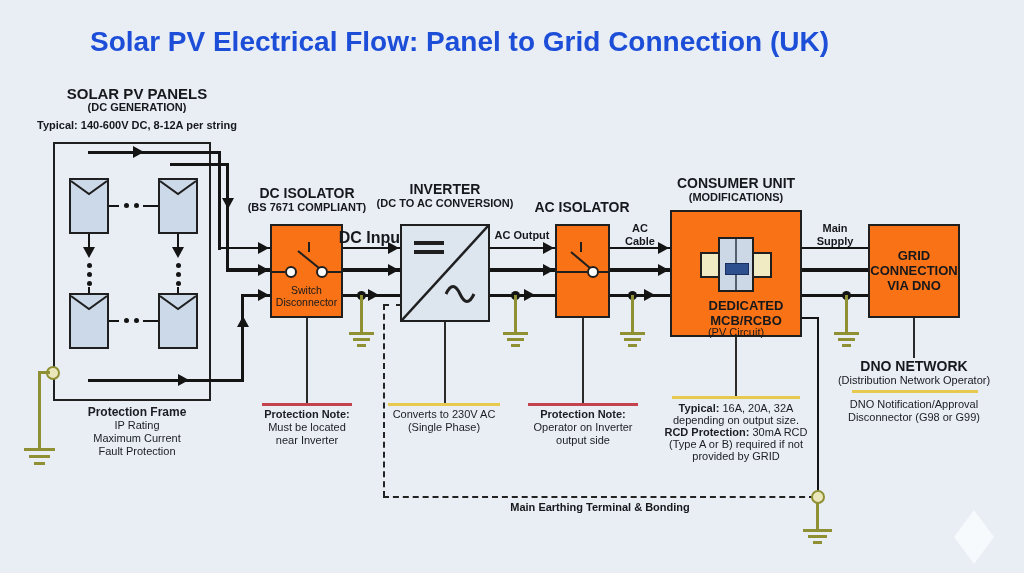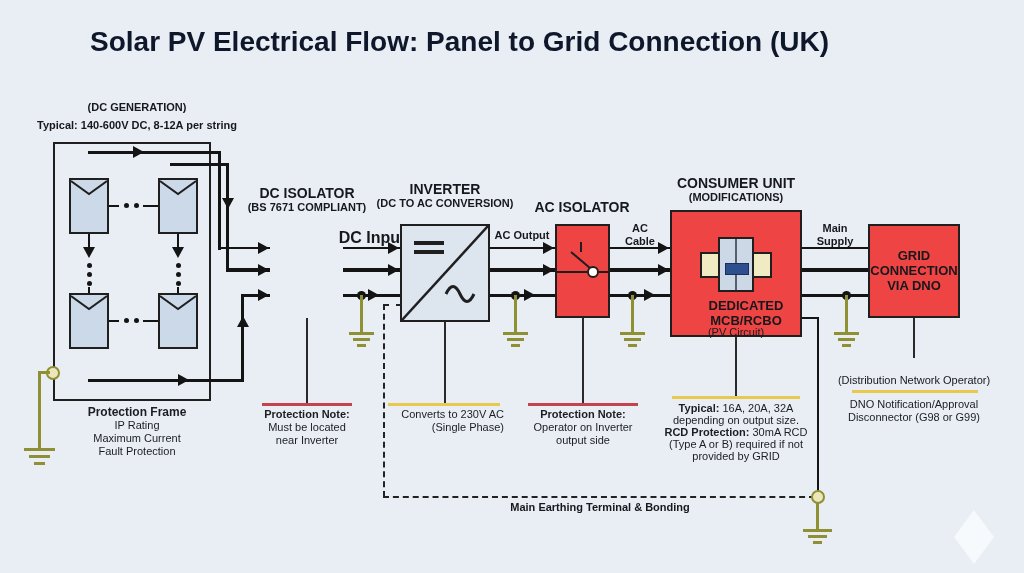--- a/index.html
+++ b/index.html
@@ -9,39 +9,40 @@
   .txt{position:absolute;text-align:center;color:#16181c;}
   .b{font-weight:bold;}
   .wire{position:absolute;background:#141414;}
   .thin{position:absolute;background:#2a2a2a;}
   .olive{position:absolute;background:#8f8f33;}
   .ar{position:absolute;width:0;height:0;border-top:6px solid transparent;border-bottom:6px solid transparent;border-left:11px solid #141414;}
   .ad{position:absolute;width:0;height:0;border-left:6px solid transparent;border-right:6px solid transparent;border-top:11px solid #141414;}
   .au{position:absolute;width:0;height:0;border-left:6px solid transparent;border-right:6px solid transparent;border-bottom:11px solid #141414;}
   .jdot{position:absolute;width:9px;height:9px;border-radius:50%;background:#141414;}
   .pdot{position:absolute;width:5px;height:5px;border-radius:50%;background:#141414;}
-  .box{position:absolute;background:#ef4444;border:2px solid #1f1f1f;box-sizing:border-box;}
+  .box{position:absolute;background:#f97316;border:2px solid #1f1f1f;box-sizing:border-box;}
   .panel{position:absolute;background:#ccd9e8;border:2px solid #1f1f1f;box-sizing:border-box;}
   .ebar{position:absolute;background:#8f8f33;height:3px;}
   .node{position:absolute;width:10px;height:10px;border:2.5px solid #8f8f33;background:#ece7ba;border-radius:50%;box-sizing:content-box;}
   .dash-h{position:absolute;border-top:2px dashed #222;}
   .dash-v{position:absolute;border-left:2px dashed #222;}
   .uline{position:absolute;height:3px;}
   .red{background:#c4424d;}
   .yellow{background:#e8c94f;}
   .note{position:absolute;text-align:center;font-size:11px;line-height:13px;color:#1b1d22;}
   svg{display:block;}
 </style>
 </head>
 <body>
 
 <div id="stage">
 
-  <div class="txt b" style="left:0;width:919px;top:26px;font-size:28px;color:#0f172a;letter-spacing:0;">Solar PV Electrical Flow: Panel to Grid Connection (UK)</div>
-
+  <div class="txt b" style="left:0;width:919px;top:26px;font-size:28px;color:#1d4ed8;letter-spacing:0;">Solar PV Electrical Flow: Panel to Grid Connection (UK)</div>
+
+  <div class="txt b" style="left:37px;width:200px;top:85px;font-size:15px;">SOLAR PV PANELS</div>
   <div class="txt b" style="left:37px;width:200px;top:101px;font-size:11px;">(DC GENERATION)</div>
   <div class="txt" style="left:17px;width:240px;top:119px;font-size:11px;font-weight:600;">Typical: 140-600V DC, 8-12A per string</div>
 
   <div class="abs" style="left:53px;top:142px;width:154px;height:255px;border:2px solid #1f1f1f;"></div>
 
   <div class="panel" style="left:69px;top:178px;width:40px;height:56px;">
     <svg width="36" height="16" viewBox="0 0 36 16">
         <polyline points="0,1 18,14 36,1" fill="none" stroke="#1f1f1f" stroke-width="2"></polyline>
       </svg>
   </div>
@@ -145,20 +146,33 @@
   <div class="ebar" style="left:624px;top:338px;width:17px;"></div>
   <div class="ebar" style="left:628px;top:344px;width:9px;"></div>
 
   <div class="olive" style="left:845px;top:295px;width:3px;height:37px;"></div>
   <div class="ebar" style="left:834px;top:332px;width:25px;"></div>
   <div class="ebar" style="left:838px;top:338px;width:17px;"></div>
   <div class="ebar" style="left:842px;top:344px;width:9px;"></div>
 
   <div class="txt b" style="left:237px;width:140px;top:185px;font-size:14px;">DC ISOLATOR</div>
   <div class="txt" style="left:232px;width:150px;top:201px;font-size:11px;font-weight:600;">(BS 7671 COMPLIANT)</div>
+  <div class="box" style="left:270px;top:224px;width:73px;height:94px;">
+    <svg width="69" height="60" viewBox="0 0 69 60" style="position:absolute;top:14px;left:0;">
+      <line x1="0" y1="32" x2="13" y2="32" stroke="#1f1f1f" stroke-width="2"></line>
+      <line x1="56" y1="32" x2="69" y2="32" stroke="#1f1f1f" stroke-width="2"></line>
+      <circle cx="19" cy="32" r="5" fill="#fdfdfd" stroke="#1f1f1f" stroke-width="2"></circle>
+      <circle cx="50" cy="32" r="5" fill="#fdfdfd" stroke="#1f1f1f" stroke-width="2"></circle>
+      <line x1="47" y1="28" x2="26" y2="11" stroke="#1f1f1f" stroke-width="2"></line>
+      <line x1="37" y1="2" x2="37" y2="12" stroke="#1f1f1f" stroke-width="2"></line>
+    </svg>
+    <div class="txt" style="left:0;width:69px;top:58px;font-size:10.5px;line-height:12px;">
+      <span>Switch</span><br><span>Disconnector</span>
+    </div>
+  </div>
 
   <div class="txt b" style="left:337px;width:70px;top:229px;font-size:16px;">DC Input</div>
 
   <div class="txt b" style="left:375px;width:140px;top:181px;font-size:14px;">INVERTER</div>
   <div class="txt" style="left:370px;width:150px;top:197px;font-size:11px;font-weight:600;">(DC TO AC CONVERSION)</div>
   <div class="box" style="left:400px;top:224px;width:90px;height:98px;background:#dde5ef;">
     <svg width="86" height="94" viewBox="0 0 86 94">
       <line x1="86" y1="0" x2="0" y2="94" stroke="#1f1f1f" stroke-width="2.5"></line>
       <line x1="12" y1="17" x2="42" y2="17" stroke="#1f1f1f" stroke-width="4"></line>
       <line x1="12" y1="26" x2="42" y2="26" stroke="#1f1f1f" stroke-width="4"></line>
@@ -225,39 +239,40 @@
     <span>Maximum Current</span><br>
     <span>Fault Protection</span>
   </div>
 
   <div class="note" style="left:247px;width:120px;top:408px;">
     <span class="b">Protection Note:</span><br>
     <span>Must be located</span><br>
     <span>near Inverter</span>
   </div>
 
-  <div class="note" style="left:384px;width:120px;top:408px;text-align:right;">
+  <div class="note" style="left:384px;width:120px;top:408px;">
     <span>Converts to 230V AC</span><br>
     <span>(Single Phase)</span>
   </div>
 
   <div class="note" style="left:523px;width:120px;top:408px;">
     <span class="b">Protection Note:</span><br>
     <span>Operator on Inverter</span><br>
     <span>output side</span>
   </div>
 
   <div class="note" style="left:646px;width:180px;top:402px;line-height:12px;">
     <span class="b">Typical:</span><span> 16A, 20A, 32A</span><br>
     <span>depending on output size.</span><br>
     <span class="b">RCD Protection:</span><span> 30mA RCD</span><br>
     <span>(Type A or B) required if not</span><br>
     <span>provided by GRID</span>
   </div>
 
+  <div class="txt b" style="left:834px;width:160px;top:358px;font-size:14px;">DNO NETWORK</div>
   <div class="txt" style="left:824px;width:180px;top:374px;font-size:11px;">(Distribution Network Operator)</div>
   <div class="note" style="left:824px;width:180px;top:398px;">
     <span>DNO Notification/Approval</span><br>
     <span>Disconnector (G98 or G99)</span>
   </div>
 
   <div class="dash-h" style="left:383px;top:304px;width:19px;"></div>
   <div class="dash-v" style="left:383px;top:304px;height:193px;"></div>
   <div class="dash-h" style="left:383px;top:496px;width:432px;"></div>
   <div class="txt" style="left:460px;width:280px;top:501px;font-size:11px;font-weight:600;">Main Earthing Terminal &amp; Bonding</div>

